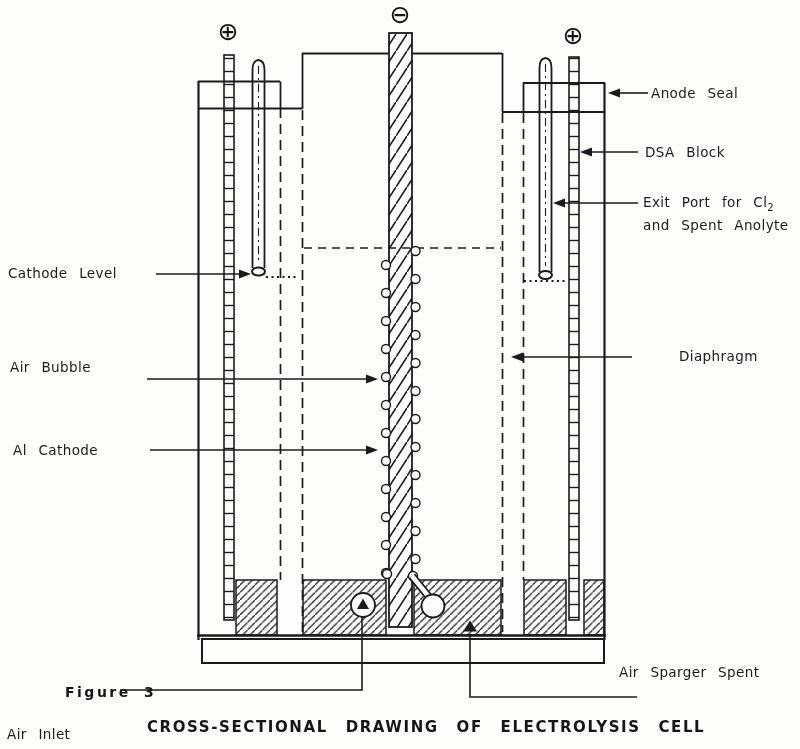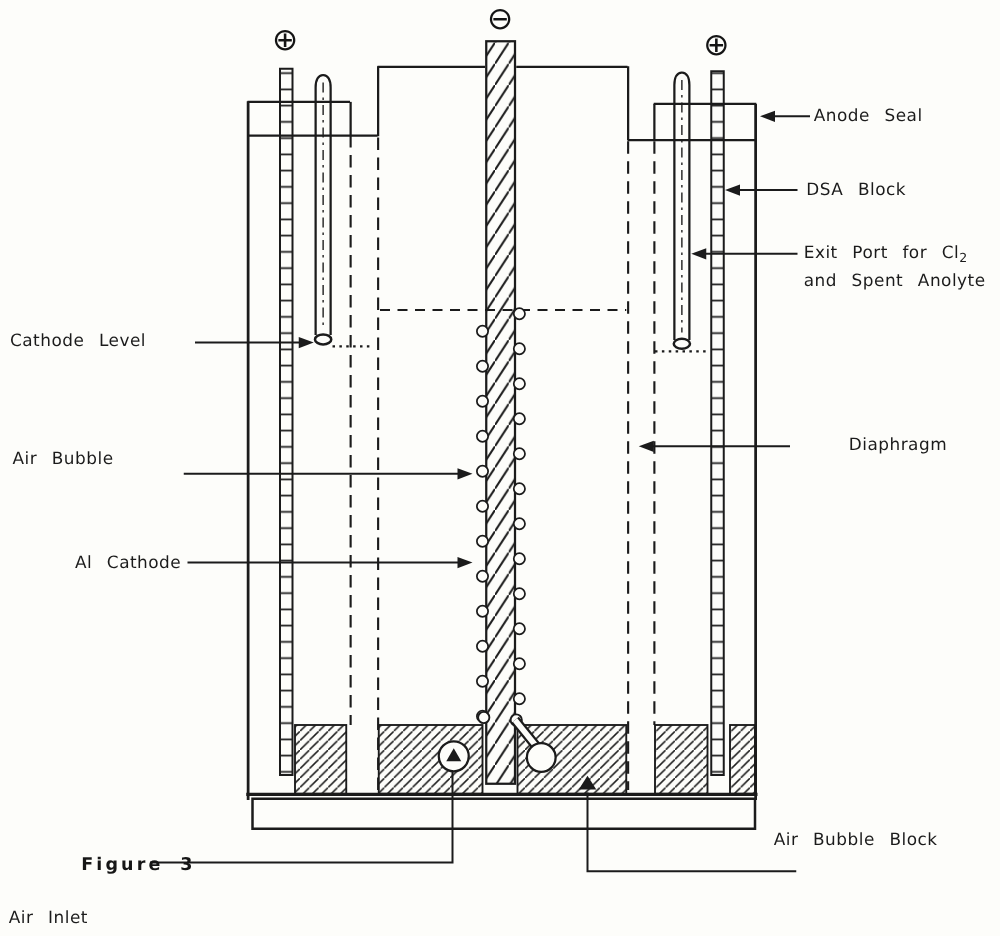--- a/index.html
+++ b/index.html
@@ -20,21 +20,21 @@
     font-weight:400;
   }
   .caption{
     position:absolute;font-weight:700;color:#161616;white-space:nowrap;
   }
   #figure-number{left:17px;top:684px;font-size:14px;letter-spacing:2.5px;word-spacing:6px;margin-left:48px;}
   #figure-title{left:147px;top:718px;font-size:15px;letter-spacing:1.6px;word-spacing:11px;}
   
   #lbl-anolyte-level{left:8px;top:265px;}
   #lbl-air-bubble{left:10px;top:359px;}
-  #lbl-al-cathode{left:13px;top:442px;margin-left:47px;}
+  #lbl-al-cathode{left:13px;top:442px;}
   #lbl-anode-seal{left:651px;top:85px;}
   #lbl-dsa-anode{left:645px;top:144px;}
   #lbl-exit-port-1{left:643px;top:194px;}
   #lbl-exit-port-2{left:643px;top:217px;}
   #lbl-diaphragm{left:679px;top:348px;}
   #lbl-air-sparger{left:619px;top:664px;}
   #lbl-air-inlet{left:7px;top:678px;margin-top:48px;}
   #term-minus{left:386px;top:0px;}
   #term-plus-left{left:214px;top:17px;}
   #term-plus-right{left:559px;top:21px;}
@@ -203,18 +203,19 @@
   <div class="lbl" id="lbl-anolyte-level">Cathode Level</div>
   <div class="lbl" id="lbl-air-bubble">Air Bubble</div>
   <div class="lbl" id="lbl-al-cathode">Al Cathode</div>
   <div class="lbl" id="lbl-anode-seal">Anode Seal</div>
   <div class="lbl" id="lbl-dsa-anode">DSA Block</div>
   <div class="lbl" id="lbl-exit-port-1">
     <span>Exit Port for Cl</span><sub>2</sub>
   </div>
   <div class="lbl" id="lbl-exit-port-2">and Spent Anolyte</div>
   <div class="lbl" id="lbl-diaphragm">Diaphragm</div>
-  <div class="lbl" id="lbl-air-sparger">Air Bubble Block</div>
+  <div class="lbl" id="lbl-air-sparger">Air Sparger Spent</div>
   <div class="lbl" id="lbl-air-inlet">Air Inlet</div>
 
   <div class="caption" id="figure-number">Figure 3</div>
+  <div class="caption" id="figure-title">CROSS-SECTIONAL DRAWING OF ELECTROLYSIS CELL</div>
 
 </div>
 
 </body></html>

